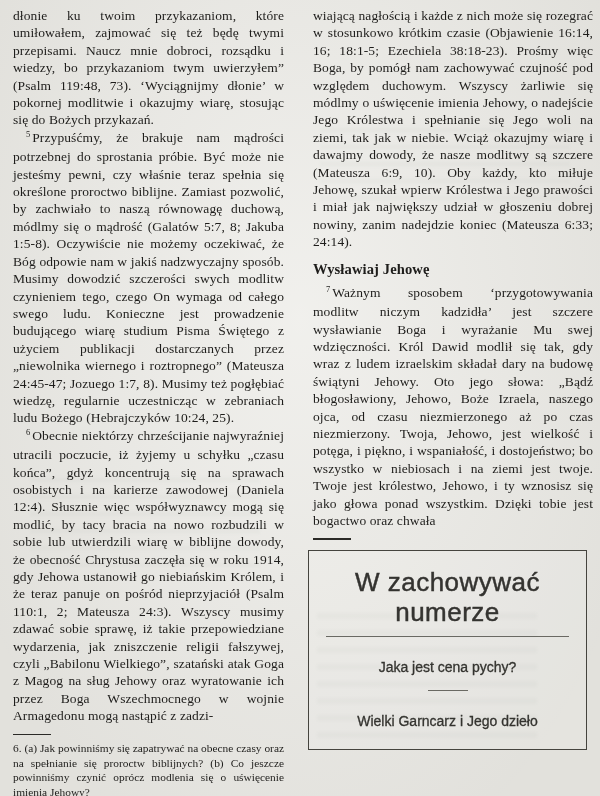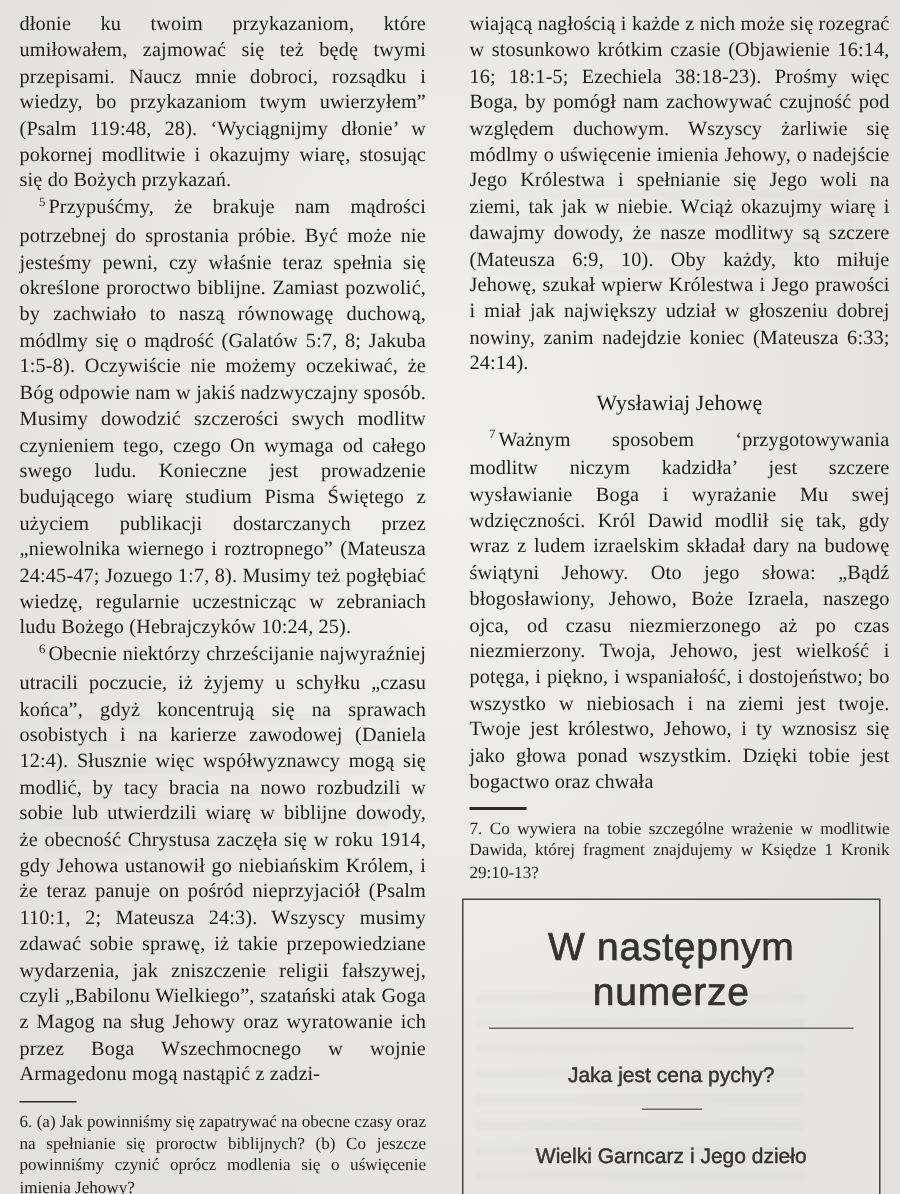--- a/index.html
+++ b/index.html
@@ -22,21 +22,21 @@
   .col-right { left: 313px; width: 280px; }
   .body-text { font-size: 13.5px; line-height: 17.4px; letter-spacing: 0.1px; }
   .body-text p { margin: 0; }
   p.indented { text-indent: 13px; }
   .pnum {
     font-size: 8.5px; position: relative; top: -4.5px;
     margin-right: 2px; letter-spacing: 0;
   }
   
   .section-heading {
-    text-align: center; font-weight: normal;
+    font-weight: bold;
     font-size: 14.6px; line-height: 18px;
     margin: 9px 0 6px 0;
   }
   
   .fn-rule {
     width: 38px; height: 1.5px; background: #2b2a27;
     margin: 9px 0 6px 0; border: none;
   }
   .footnotes { font-size: 11.4px; line-height: 14.5px; text-align: justify; }
   .footnotes p { margin: 0; }
@@ -96,46 +96,43 @@
 </head>
 <body>
 
 <div class="page">
 
   <div class="bleed bleed-1"></div>
   <div class="bleed bleed-2"></div>
 
   <div class="col col-left">
     <div class="body-text">
-      <p><span>dłonie ku twoim przykazaniom, które umiłowałem, zajmować się też będę twymi przepisami. Naucz mnie dobroci, rozsądku i wiedzy, bo przykazaniom twym uwierzyłem” (Psalm 119:48, 28). ‘Wyciągnijmy dłonie’ w pokornej modlitwie i okazujmy wiarę, stosując się do Bożych przykazań.</span></p>
+      <p><span>dłonie ku twoim przykazaniom, które umiłowałem, zajmować się też będę twymi przepisami. Naucz mnie dobroci, rozsądku i wiedzy, bo przykazaniom twym uwierzyłem” (Psalm 119:48, 73). ‘Wyciągnijmy dłonie’ w pokornej modlitwie i okazujmy wiarę, stosując się do Bożych przykazań.</span></p>
       <p class="indented"><span class="pnum">5</span><span>Przypuśćmy, że brakuje nam mądrości potrzebnej do sprostania próbie. Być może nie jesteśmy pewni, czy właśnie teraz spełnia się określone proroctwo biblijne. Zamiast pozwolić, by zachwiało to naszą równowagę duchową, módlmy się o mądrość (Galatów 5:7, 8; Jakuba 1:5-8). Oczywiście nie możemy oczekiwać, że Bóg odpowie nam w jakiś nadzwyczajny sposób. Musimy dowodzić szczerości swych modlitw czynieniem tego, czego On wymaga od całego swego ludu. Konieczne jest prowadzenie budującego wiarę studium Pisma Świętego z użyciem publikacji dostarczanych przez „niewolnika wiernego i roztropnego” (Mateusza 24:45-47; Jozuego 1:7, 8). Musimy też pogłębiać wiedzę, regularnie uczestnicząc w zebraniach ludu Bożego (Hebrajczyków 10:24, 25).</span></p>
       <p class="indented"><span class="pnum">6</span><span>Obecnie niektórzy chrześcijanie najwyraźniej utracili poczucie, iż żyjemy u schyłku „czasu końca”, gdyż koncentrują się na sprawach osobistych i na karierze zawodowej (Daniela 12:4). Słusznie więc współwyznawcy mogą się modlić, by tacy bracia na nowo rozbudzili w sobie lub utwierdzili wiarę w biblijne dowody, że obecność Chrystusa zaczęła się w roku 1914, gdy Jehowa ustanowił go niebiańskim Królem, i że teraz panuje on pośród nieprzyjaciół (Psalm 110:1, 2; Mateusza 24:3). Wszyscy musimy zdawać sobie sprawę, iż takie przepowiedziane wydarzenia, jak zniszczenie religii fałszywej, czyli „Babilonu Wielkiego”, szatański atak Goga z Magog na sług Jehowy oraz wyratowanie ich przez Boga Wszechmocnego w wojnie Armagedonu mogą nastąpić z zadzi-</span></p>
     </div>
     <hr class="fn-rule">
     <div class="footnotes">
       <p>6. (a) Jak powinniśmy się zapatrywać na obecne czasy oraz na spełnianie się proroctw biblijnych? (b) Co jeszcze powinniśmy czynić oprócz modlenia się o uświęcenie imienia Jehowy?</p>
     </div>
   </div>
 
   <div class="col col-right">
     <div class="body-text">
       <p><span>wiającą nagłością i każde z nich może się rozegrać w stosunkowo krótkim czasie (Objawienie 16:14, 16; 18:1-5; Ezechiela 38:18-23). Prośmy więc Boga, by pomógł nam zachowywać czujność pod względem duchowym. Wszyscy żarliwie się módlmy o uświęcenie imienia Jehowy, o nadejście Jego Królestwa i spełnianie się Jego woli na ziemi, tak jak w niebie. Wciąż okazujmy wiarę i dawajmy dowody, że nasze modlitwy są szczere (Mateusza 6:9, 10). Oby każdy, kto miłuje Jehowę, szukał wpierw Królestwa i Jego prawości i miał jak największy udział w głoszeniu dobrej nowiny, zanim nadejdzie koniec (Mateusza 6:33; 24:14).</span></p>
       <div class="section-heading">
         <div>Wysławiaj Jehowę</div>
       </div>
       <p class="indented"><span class="pnum">7</span><span>Ważnym sposobem ‘przygotowywania modlitw niczym kadzidła’ jest szczere wysławianie Boga i wyrażanie Mu swej wdzięczności. Król Dawid modlił się tak, gdy wraz z ludem izraelskim składał dary na budowę świątyni Jehowy. Oto jego słowa: „Bądź błogosławiony, Jehowo, Boże Izraela, naszego ojca, od czasu niezmierzonego aż po czas niezmierzony. Twoja, Jehowo, jest wielkość i potęga, i piękno, i wspaniałość, i dostojeństwo; bo wszystko w niebiosach i na ziemi jest twoje. Twoje jest królestwo, Jehowo, i ty wznosisz się jako głowa ponad wszystkim. Dzięki tobie jest bogactwo oraz chwała</span></p>
     </div>
     <hr class="fn-rule">
-    <div class="footnotes">
-      <p>7. Co wywiera na tobie szczególne wrażenie w modlitwie Dawida, której fragment znajdujemy w Księdze 1 Kronik 29:10-13?</p>
-    </div>
 
     <div class="next-issue-box">
       <div class="bleed bleed-3" style="left:8px; top:55px; width:220px; height:140px;"></div>
-      <div class="next-issue-title">W następnym numerze</div>
+      <div class="next-issue-title">W zachowywać numerze</div>
       <hr class="title-rule">
       <div class="next-issue-item">Jaka jest cena pychy?</div>
       <hr class="item-separator">
       <div class="next-issue-item">Wielki Garncarz i Jego dzieło</div>
 
     </div>
   </div>
 
   <div class="footer">
     <span>STRAŻNICA — 15 STYCZNIA 1999</span><span class="page-number">11</span>

